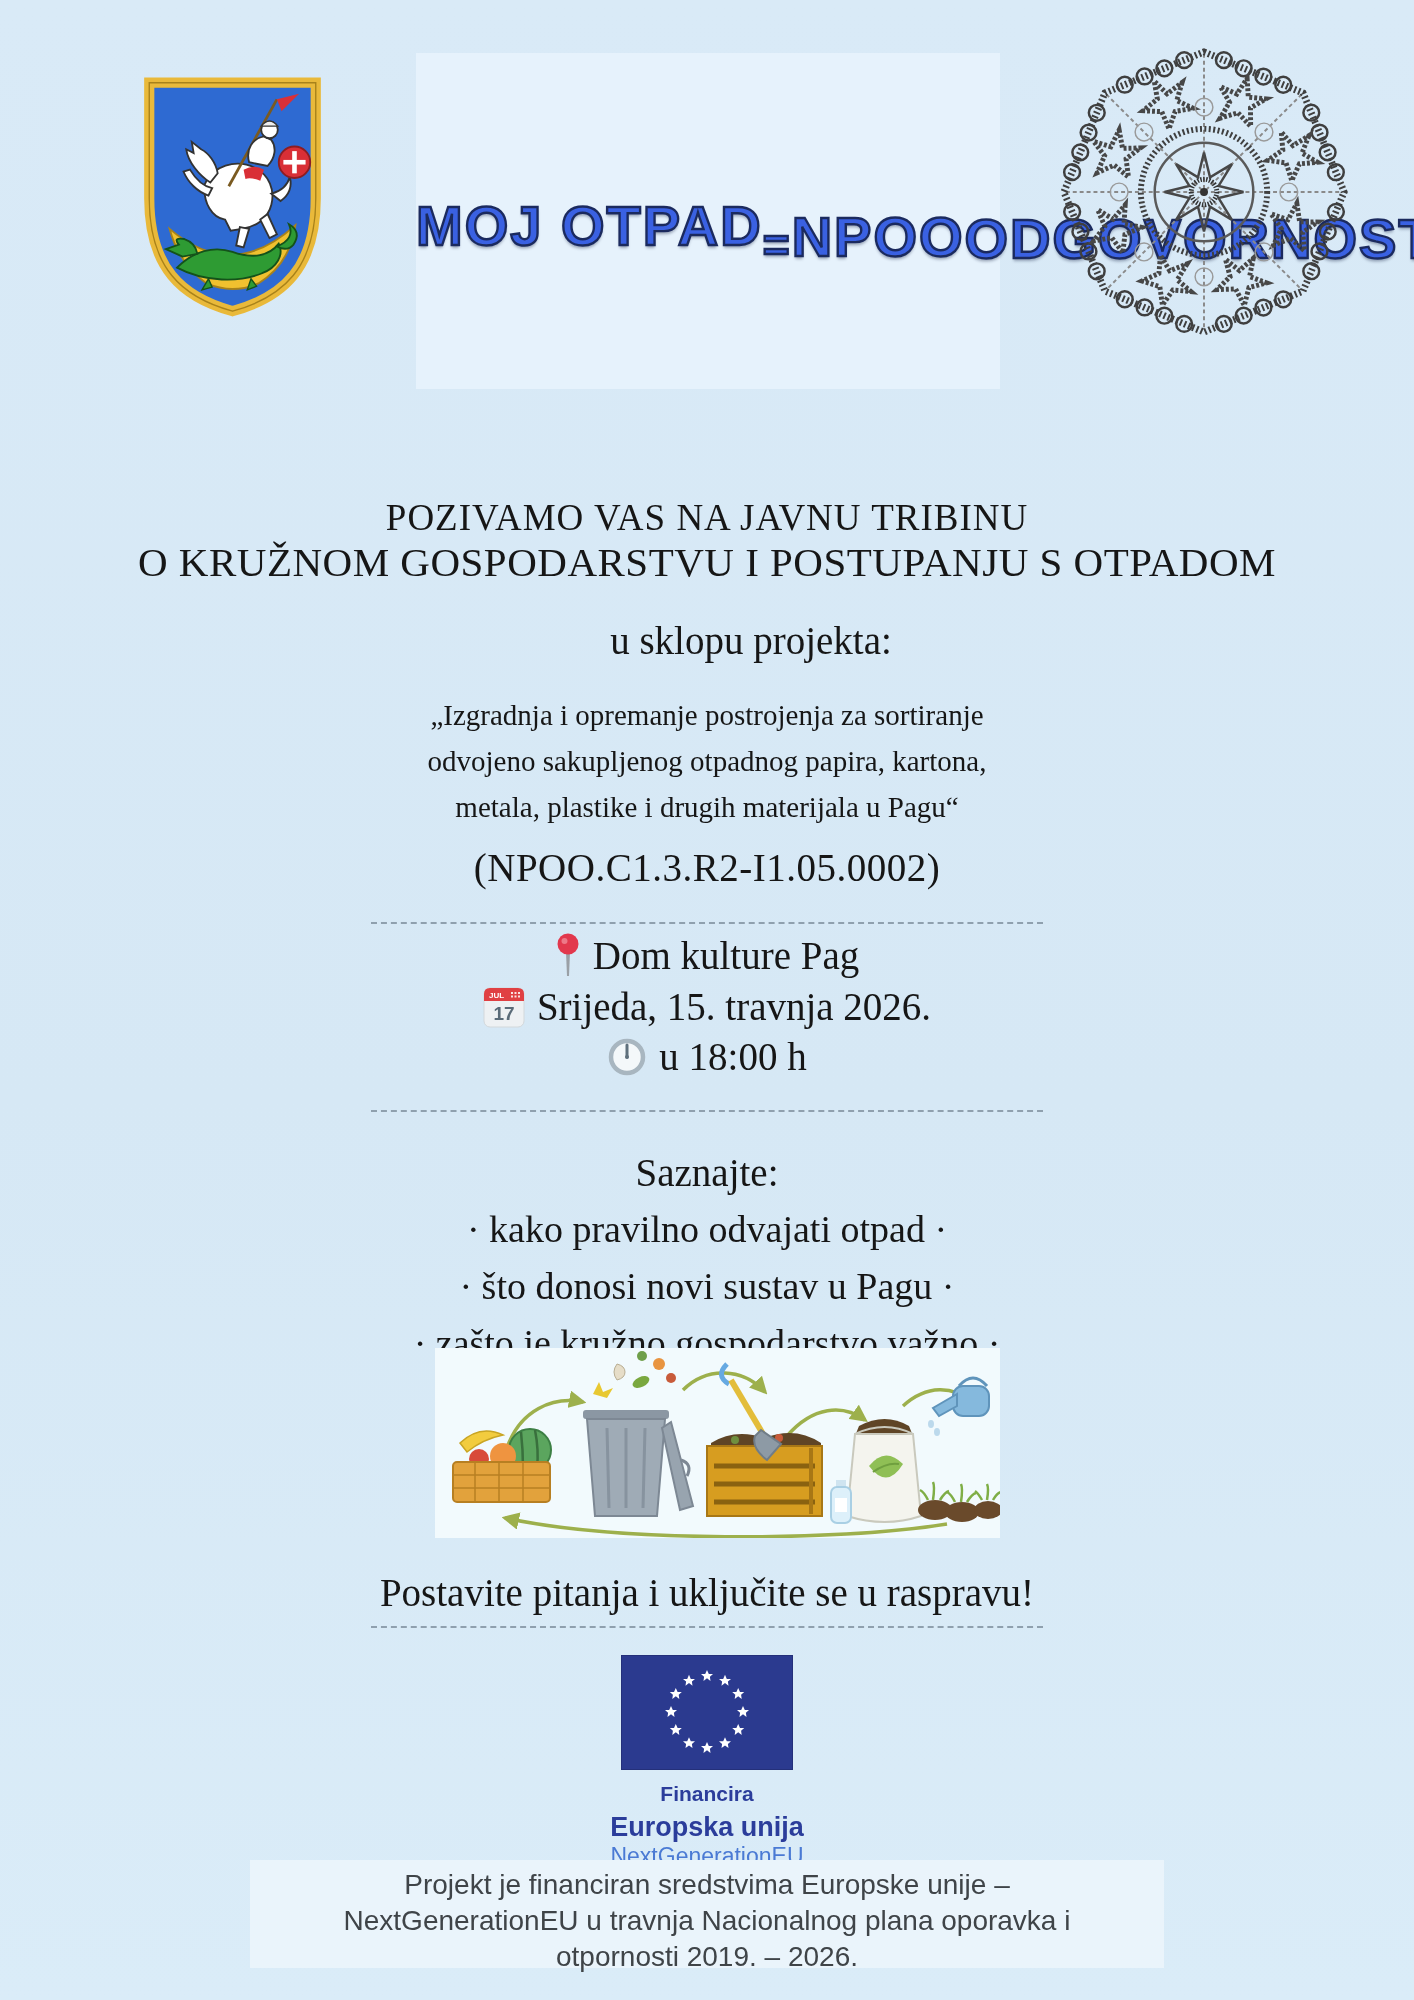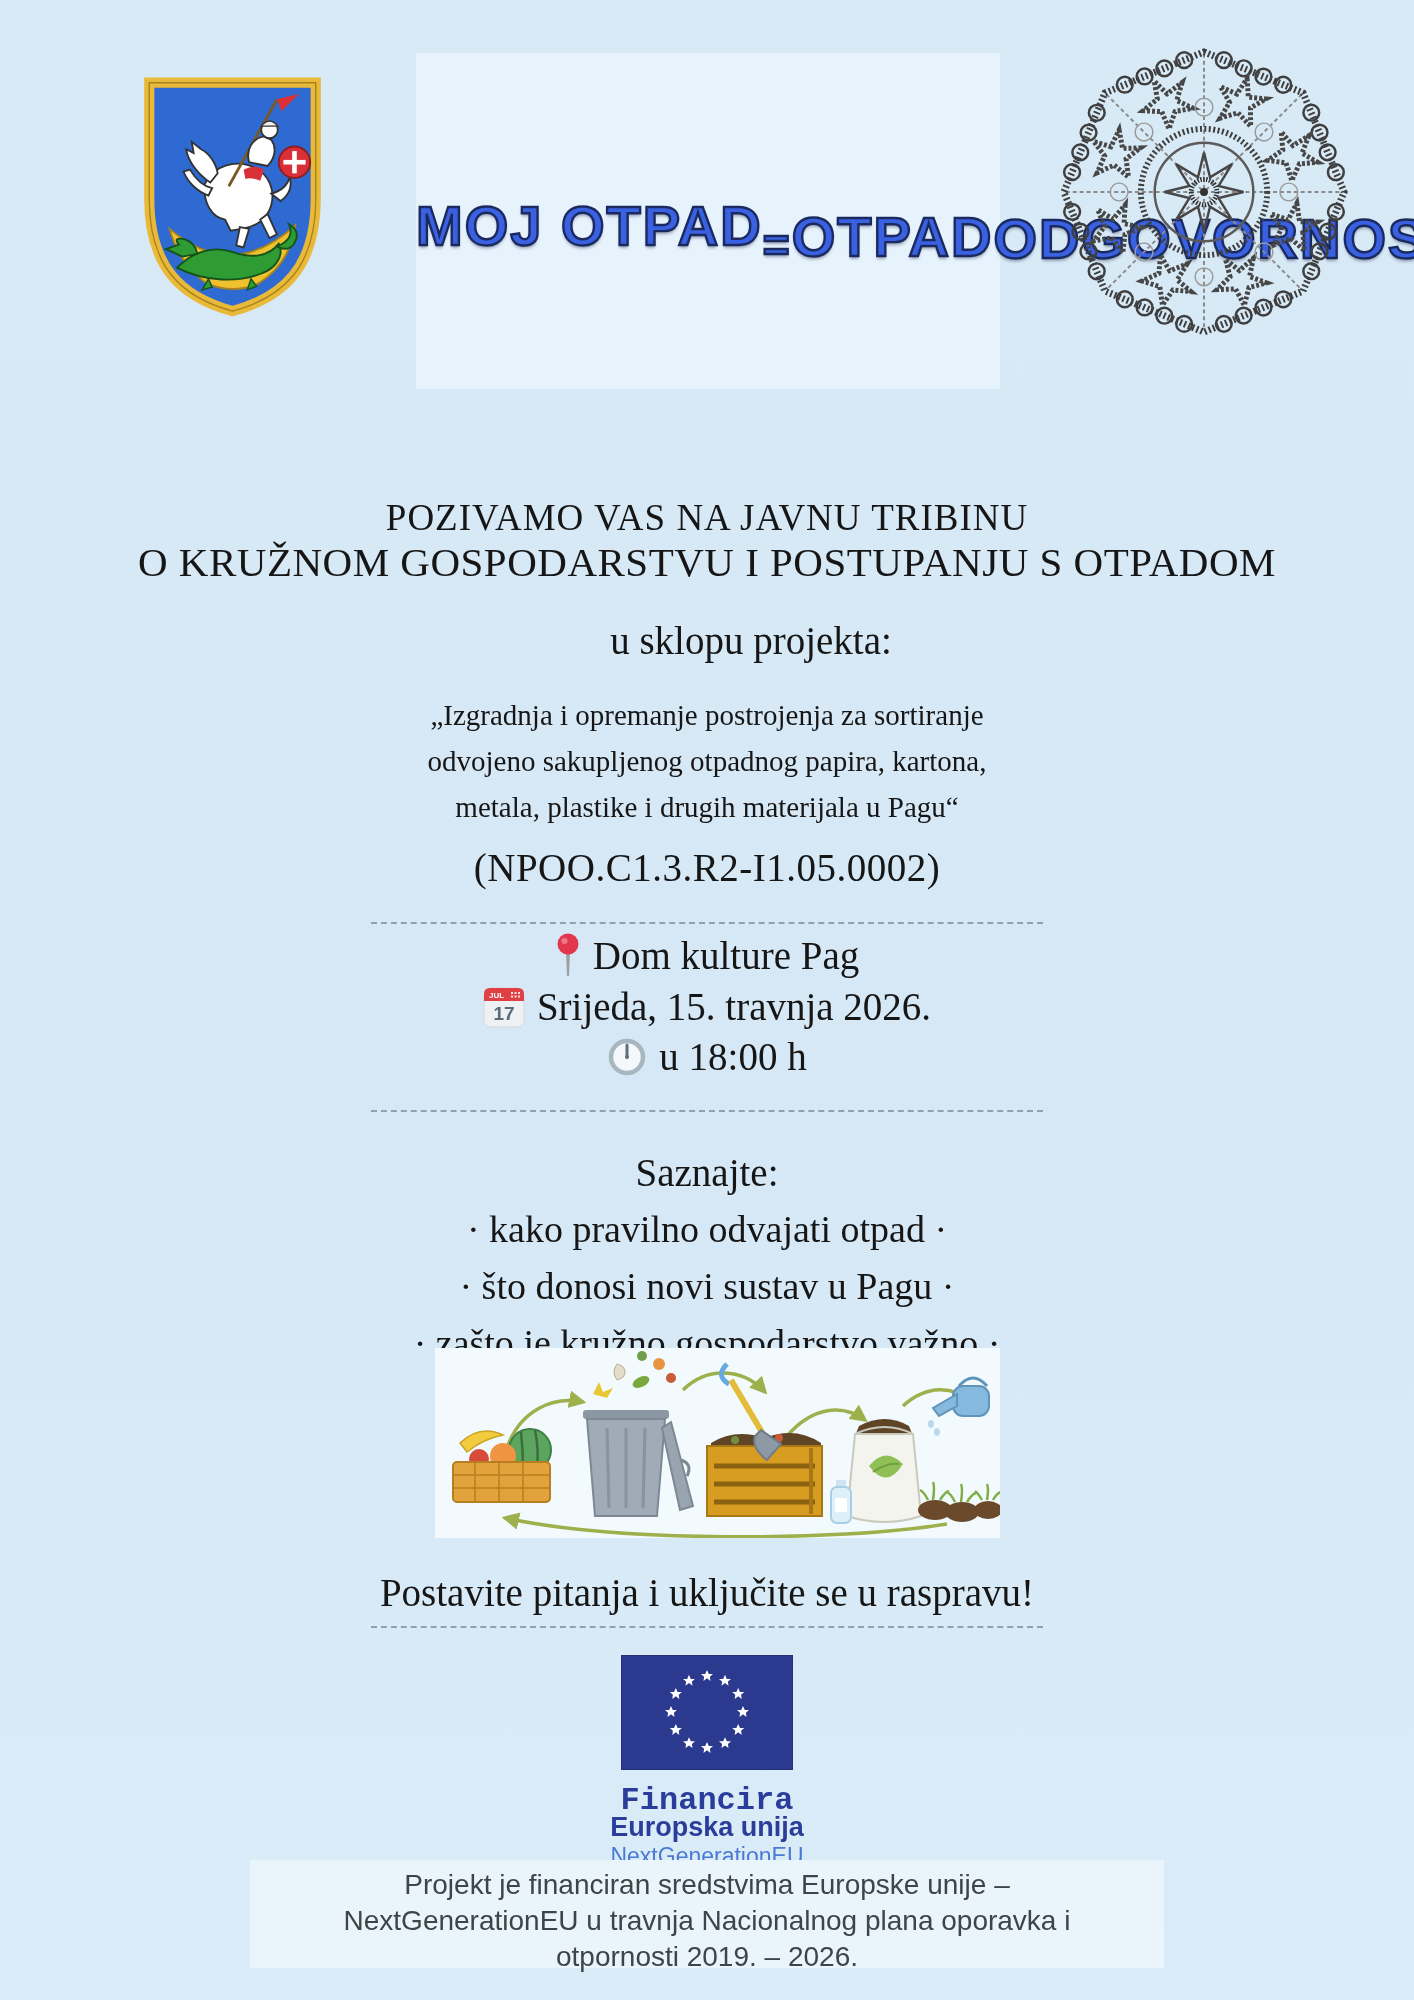--- a/index.html
+++ b/index.html
@@ -56,21 +56,21 @@
     background:#f2fafd;
   }
   .cta{top:1570px;font-size:39px;}
   
   .euflag{
     position:absolute;left:calc(50% - 85px);top:1656px;width:170px;height:113px;
     background:#2b3a8f;box-shadow:0 0 0 1px #24307a;
   }
   .eutext{position:absolute;left:0;width:100%;text-align:center;white-space:nowrap;
     font-family:"Liberation Sans",sans-serif;}
-  .eut1{top:1782px;font-size:32px;font-weight:bold;color:#2b3d9b;font-family:Liberation Mono, monospace;}
+  .eut1{top:1782px;font-size:21px;font-weight:bold;color:#2b3d9b;}
   .eut2{top:1812px;font-size:27px;font-weight:bold;color:#2b3d9b;}
   .eut3{top:1843px;font-size:23px;color:#4a7ad4;}
   
   .footer-strip{
     position:absolute;left:250px;top:1860px;width:914px;height:108px;
     background:#eaf4fb;
   }
   .footerline{
     position:absolute;left:0;width:100%;text-align:center;
     font-family:"Liberation Sans",sans-serif;color:#3f4448;font-size:28px;
@@ -110,21 +110,21 @@
     <path d="M131 57 Q140 46 149 57 Z" fill="#eeeeee" stroke="#333" stroke-width="1.5"></path>
 
     <circle cx="167" cy="96" r="17" fill="#d92f36" stroke="#8c1d22" stroke-width="2"></circle>
     <rect x="164.5" y="84" width="5" height="24" fill="#ffffff"></rect>
     <rect x="155" y="93.5" width="24" height="5" fill="#ffffff"></rect>
   </svg>
 
   <div class="title-panel">
     <div class="title-line t1">MOJ OTPAD</div>
     <div class="title-line title-eq teq">=</div>
-    <div class="title-line t2">OTPAD</div>
+    <div class="title-line t2">NPOO</div>
     <div class="title-line t3">ODGOVORNOST !</div>
   </div>
 
   <svg class="lace" viewBox="0 0 300 300">
     <defs>
       <path id="lstar" d="M0,-26 L6,-8 L24,-11 L11,2 L16,20 L0,10 L-16,20 L-11,2 L-24,-11 L-6,-8 Z"></path>
       <g id="scals">
         <circle cx="170.1" cy="16.3" r="8"></circle>
           <circle cx="190.2" cy="24.6" r="8"></circle>
         <circle cx="210.2" cy="33.0" r="8"></circle>

